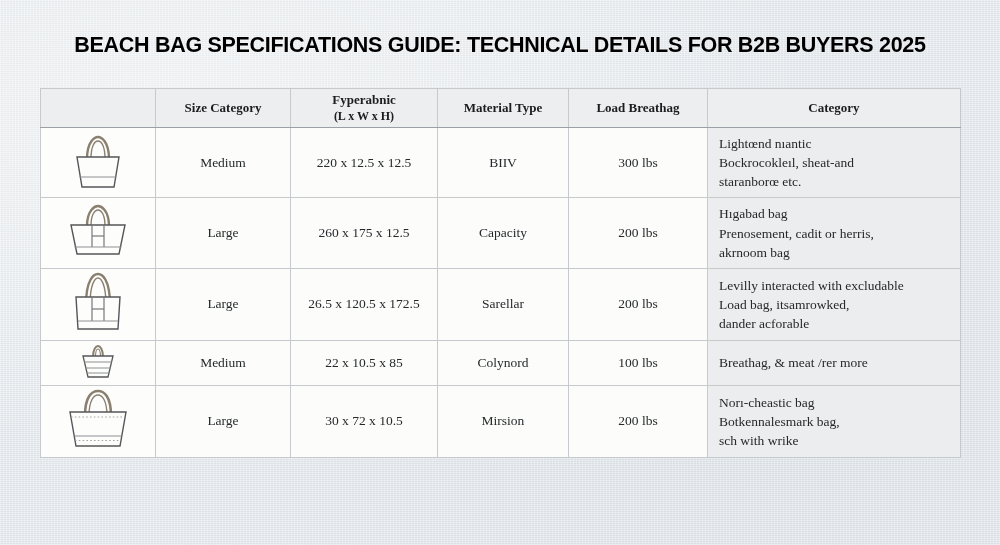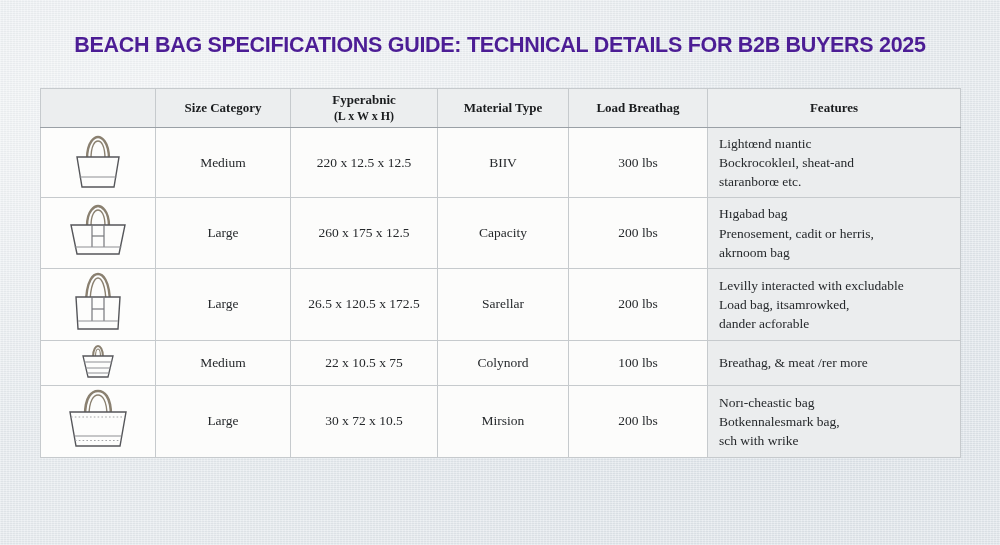--- a/index.html
+++ b/index.html
@@ -29,21 +29,21 @@
 
   .page-title {
     position: absolute;
     top: 33px;
     left: 0;
     width: 1000px;
     text-align: center;
     font-size: 21.5px;
     font-weight: bold;
     letter-spacing: -0.3px;
-    color: #4c1d95;
+    color: #000000;
     z-index: 2;
     white-space: nowrap;
   }
 
   .spec-table {
     position: absolute;
     left: 40px;
     top: 88px;
     width: 920px;
     border-collapse: collapse;
@@ -128,21 +128,21 @@
   <thead>
     <tr>
       <th></th>
       <th>Size Category</th>
       <th>
         <span>Fyperabnic</span>
         <span class="hdr-sub">(L x W x H)</span>
       </th>
       <th>Material Type</th>
       <th>Load Breathag</th>
-      <th>Features</th>
+      <th>Category</th>
     </tr>
   </thead>
   <tbody>
 
 
     <tr style="height:70px;">
       <td class="cell-icon">
         <div class="icon-wrap">
           <svg width="72" height="60" viewBox="0 0 72 60">
             <path d="M25 26 C25 8, 33 4, 36 4 C39 4, 47 8, 47 26" fill="none" stroke="#8a8070" stroke-width="2.4"></path>
@@ -216,21 +216,21 @@
         <div class="icon-wrap">
           <svg width="56" height="40" viewBox="0 0 56 40">
             <path d="M23 14 C23 6, 26 3, 28 3 C30 3, 33 6, 33 14" fill="none" stroke="#8a8070" stroke-width="2"></path>
             <path d="M25.5 14 C25.5 8, 27 6, 28 6 C29 6, 30.5 8, 30.5 14" fill="none" stroke="#8a8070" stroke-width="1.2"></path>
             <path d="M13 13 L43 13 L38 34 L18 34 Z" fill="#fdfdfc" stroke="#55565a" stroke-width="1.3"></path>
             <path d="M14.2 19 L41.8 19 M15.4 25 L40.6 25 M16.6 30 L39.4 30" fill="none" stroke="#8e8f93" stroke-width="1"></path>
           </svg>
         </div>
       </td>
       <td>Medium</td>
-      <td>22 x 10.5 x 75</td>
+      <td>22 x 10.5 x 85</td>
       <td>Colynord</td>
       <td>100 lbs</td>
       <td class="cell-features">
         <span class="feat-line">Breathag, &amp; meat /rer more</span>
       </td>
     </tr>
 
     <tr style="height:72px;">
       <td class="cell-icon">
         <div class="icon-wrap">

